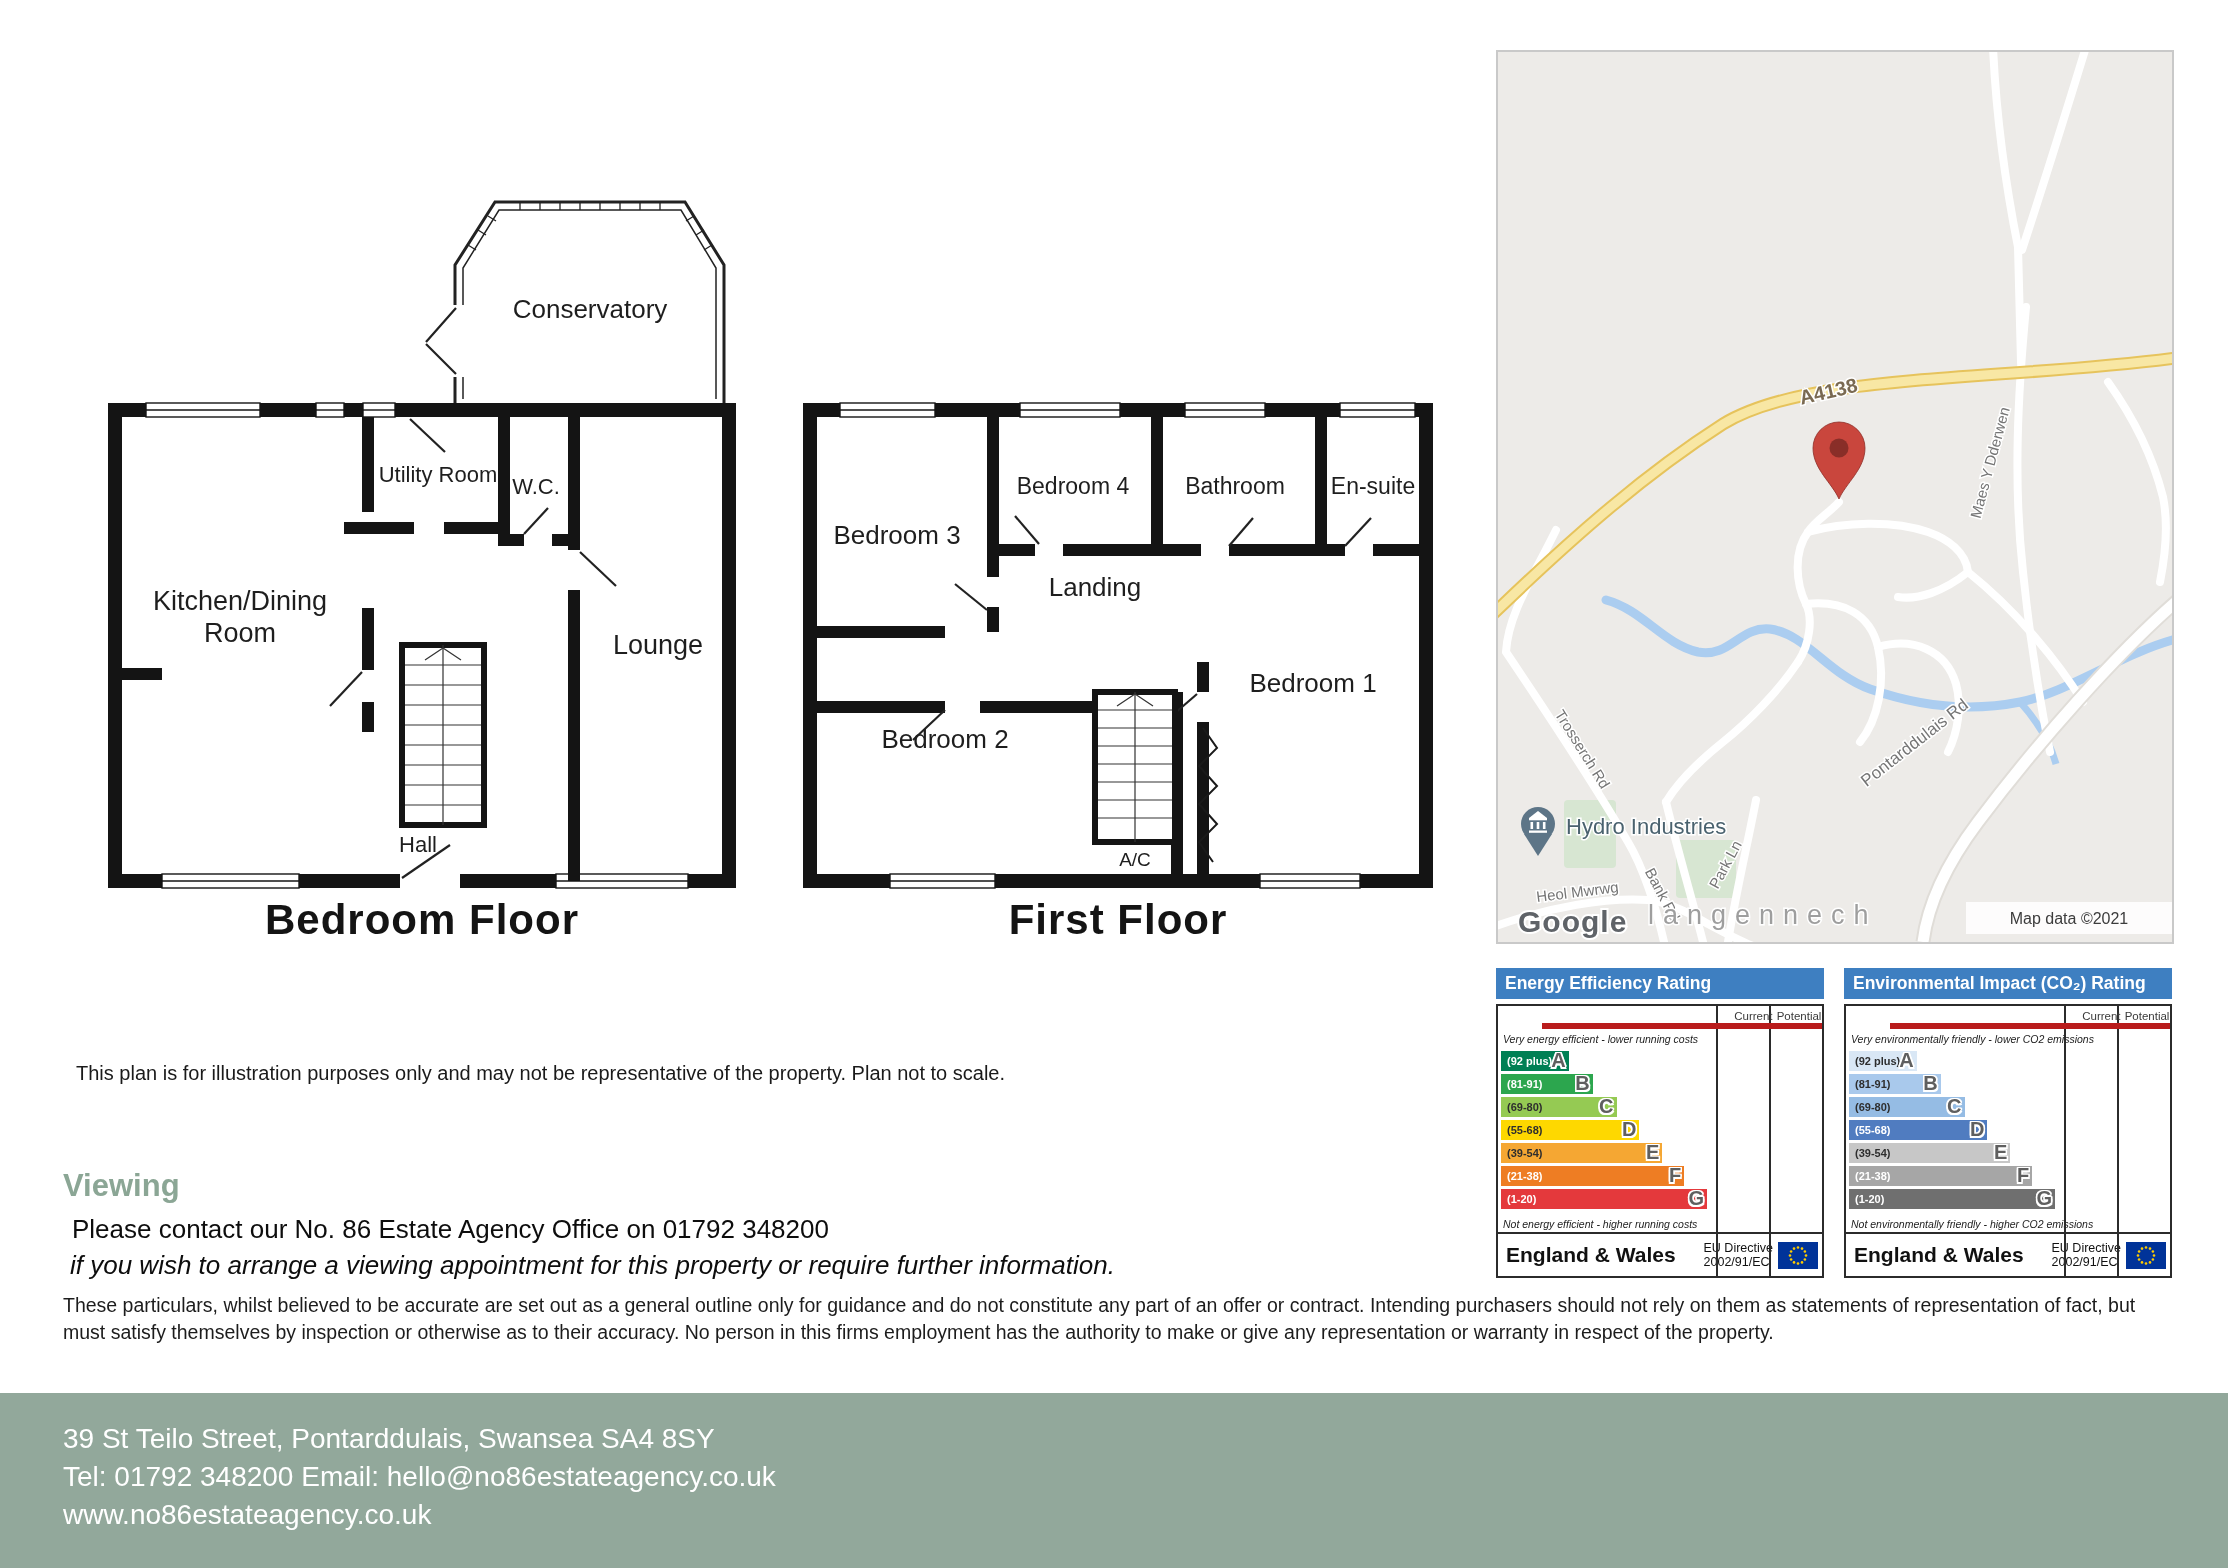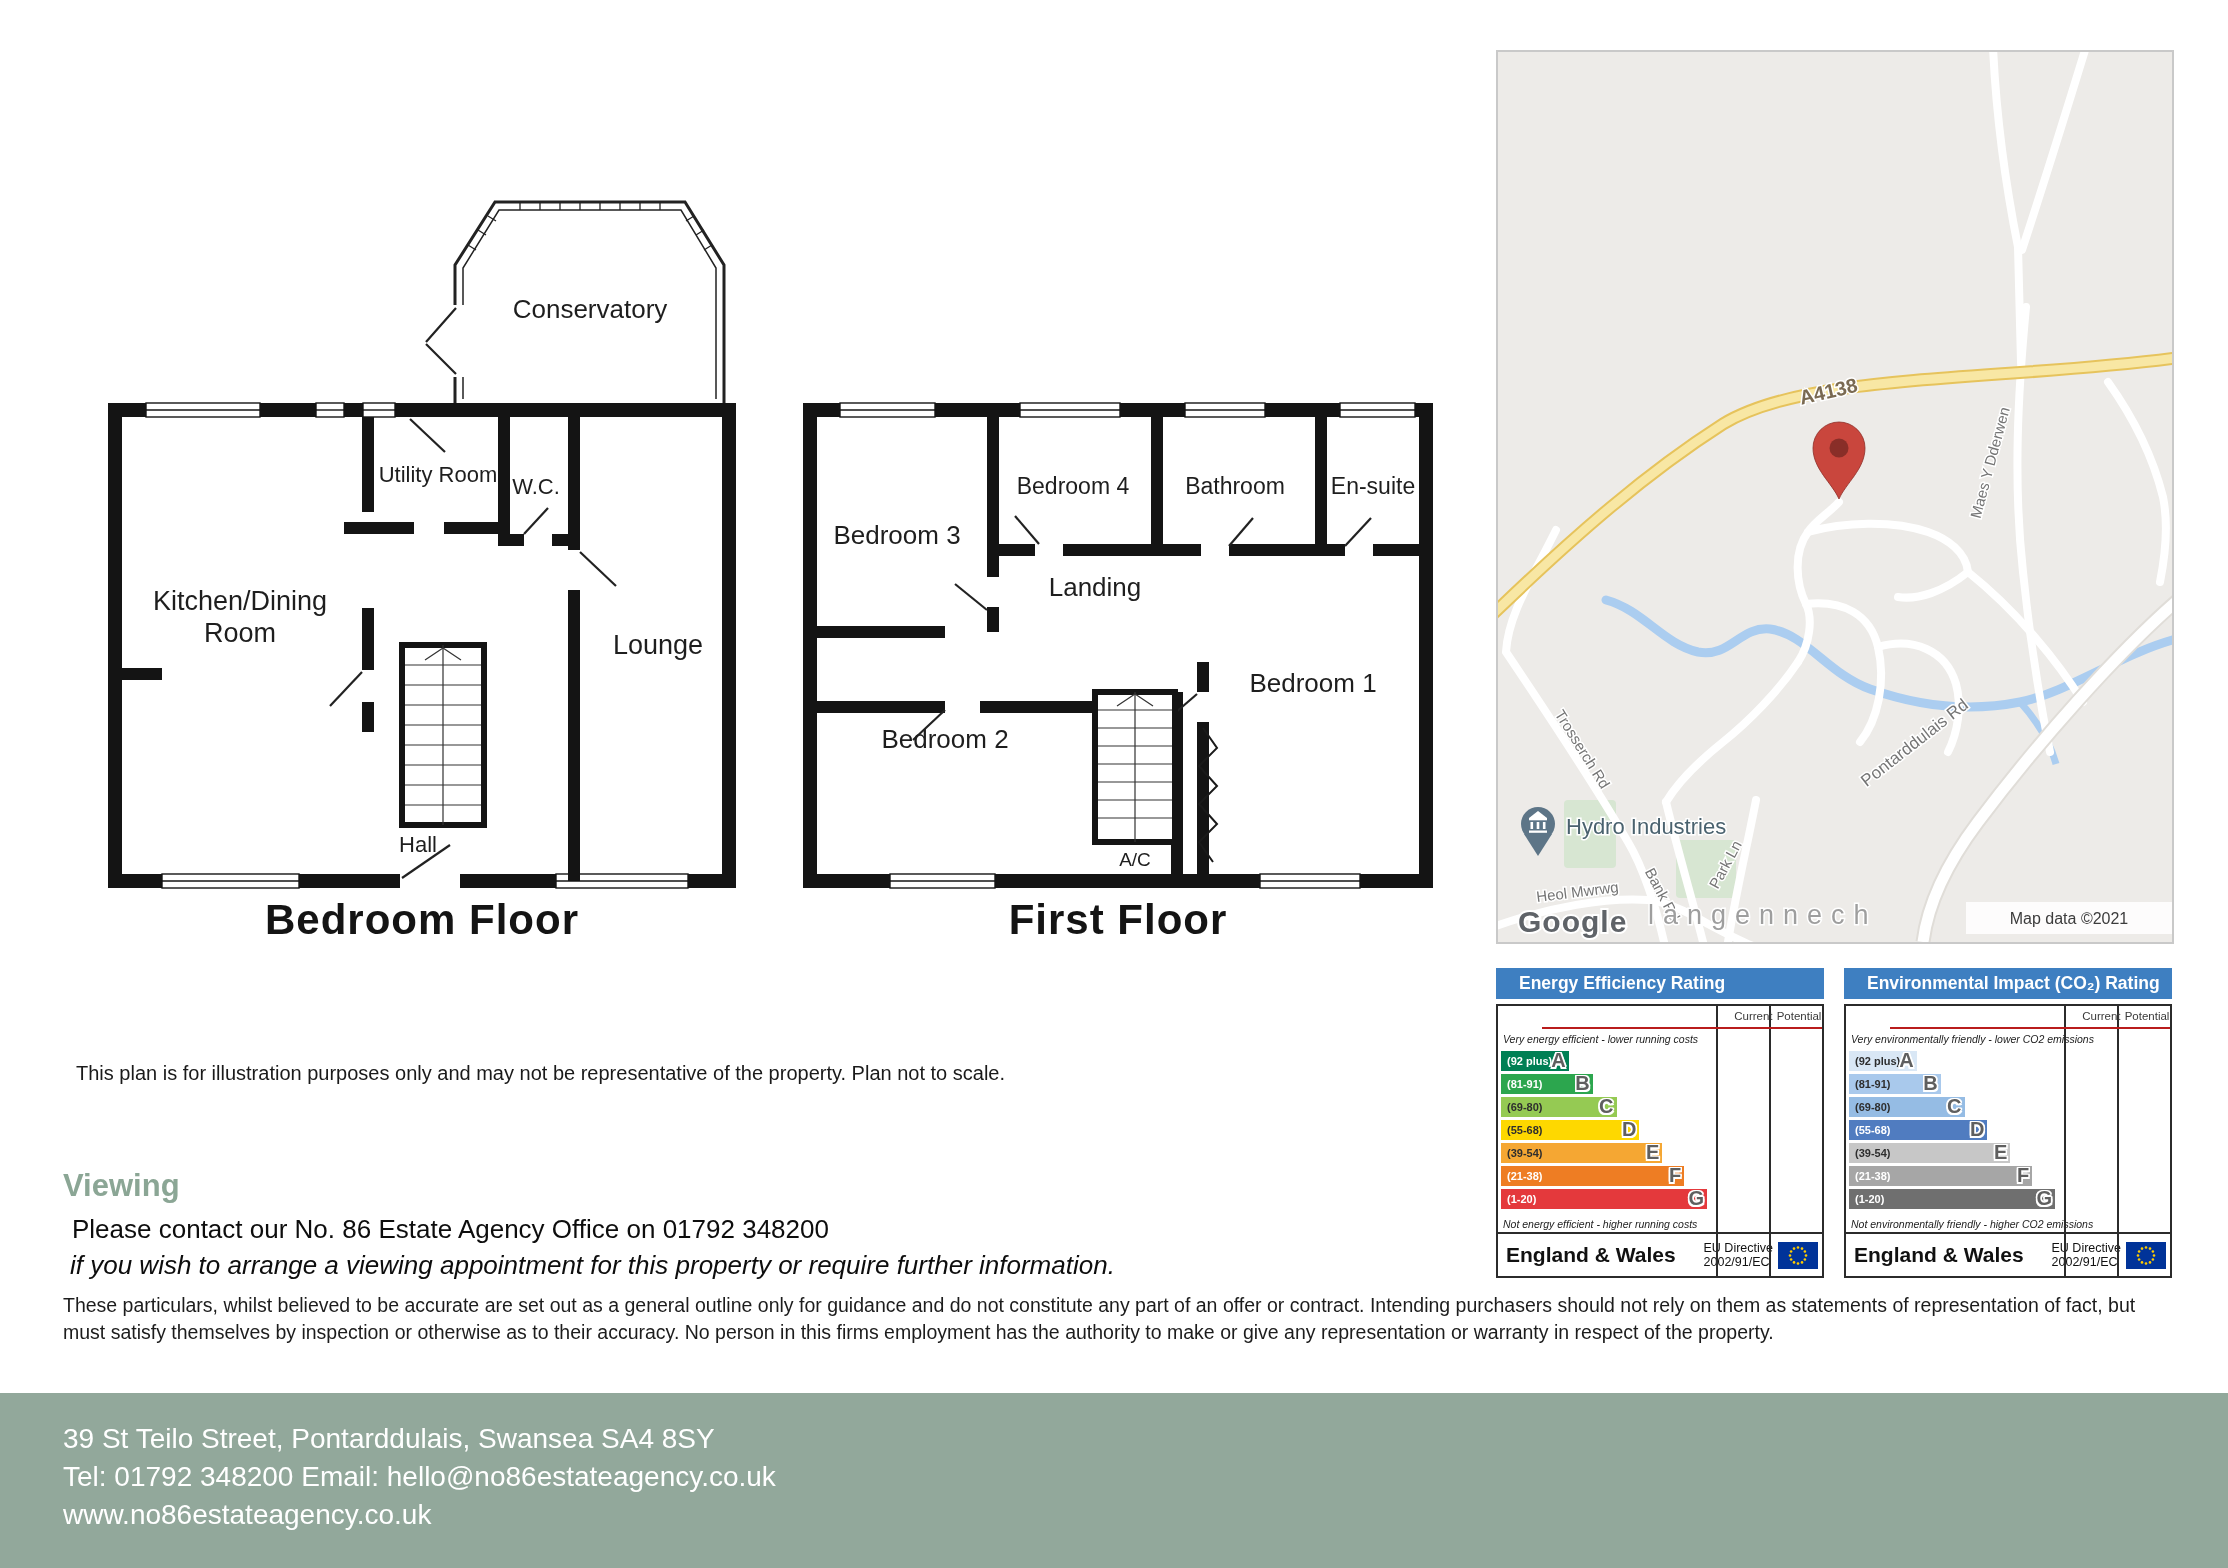--- a/index.html
+++ b/index.html
@@ -12,25 +12,25 @@
   .fp-title{position:absolute;text-align:center;font-size:42px;font-weight:bold;color:#141414;letter-spacing:1px;}
   svg text.room{fill:#1e1e1e;font-family:"Liberation Sans",sans-serif;}
 
   
   #map{position:absolute;left:1496px;top:50px;width:678px;height:894px;border:2px solid #c9c9c9;background:#edebe8;}
   #map svg{display:block;}
 
   
   .epc{position:absolute;width:328px;background:#fff;}
   .epc-header{height:31px;background:#3e7fc1;color:#fff;font-size:17.5px;font-weight:bold;
-              line-height:31px;padding-left:23px;}
+              line-height:31px;padding-left:9px;}
   .epc-box{margin-top:5px;border:2px solid #2b2b2b;position:relative;}
   .colline{position:absolute;top:0;bottom:0;width:2px;background:#2b2b2b;}
   .l1{left:67.3%;} .l2{left:83.6%;}
-  .epc-headrow{position:relative;height:23px;border-bottom:2px solid #b91c1c;margin-left:44px;}
+  .epc-headrow{position:relative;height:23px;border-bottom:6px solid #b91c1c;margin-left:44px;}
   .epc-headrow span{position:absolute;top:4px;font-size:11.5px;color:#3a3a3a;width:16%;text-align:center;}
   .cur{left:67.5%;} .pot{left:83.8%;}
   .caption{font-style:italic;font-size:10.5px;color:#222;margin:4px 0 2px 5px;white-space:nowrap;width:66%;}
   .bands{width:67.3%;padding:1px 0 2px 0;}
   .band{height:20px;margin:3px 0 3px 3px;display:flex;align-items:center;position:relative;}
   .band .range{font-size:11px;font-weight:bold;padding-left:6px;white-space:nowrap;}
   .band .letter{position:absolute;right:3px;top:-2px;font-size:20px;font-weight:bold;color:#5f5f5f;
       text-shadow:-1.5px -1.5px 0 #fff,1.5px -1.5px 0 #fff,-1.5px 1.5px 0 #fff,1.5px 1.5px 0 #fff,0 -1.5px 0 #fff,0 1.5px 0 #fff,-1.5px 0 0 #fff,1.5px 0 0 #fff;}
   .w0{width:31%;} .w1{width:42%;} .w2{width:53%;} .w3{width:63.5%;} .w4{width:74%;} .w5{width:84%;} .w6{width:94.5%;}
   

